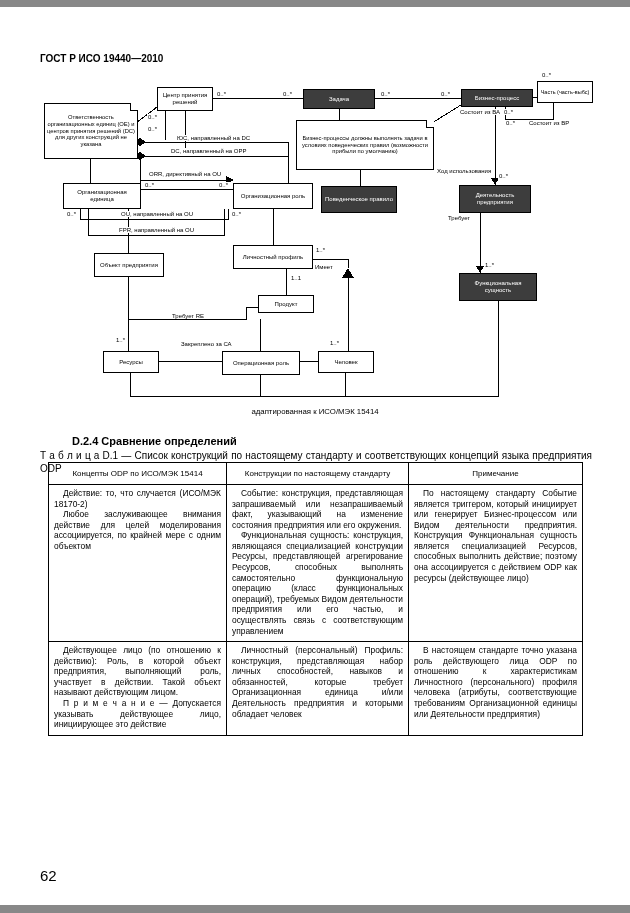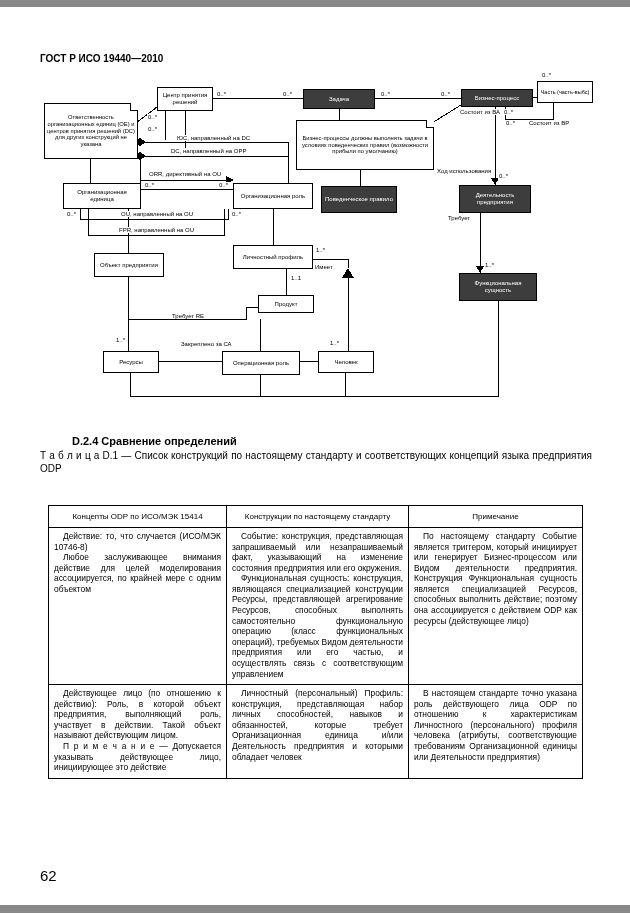--- a/index.html
+++ b/index.html
@@ -26,21 +26,21 @@
   }
   .elabel {
     position:absolute; font-size:6px; line-height:1; white-space:nowrap;
     background:#fff; padding:0 1px; color:#000;
   }
 
   .fig-caption { position:absolute; top:400px; left:0; width:630px; text-align:center; font-size:7.8px; line-height:1.35; }
   .section-heading { position:absolute; top:428px; left:72px; font-size:11px; font-weight:bold; }
   .table-intro { position:absolute; top:442px; left:40px; width:552px; font-size:10px; line-height:1.3; text-align:justify; margin:0; }
 
-  table.cmp { position:absolute; top:498px; left:48px; width:534px; border-collapse:collapse; table-layout:fixed; }
+  table.cmp { position:absolute; top:455px; left:48px; width:534px; border-collapse:collapse; table-layout:fixed; }
   table.cmp th, table.cmp td { border:1px solid #000; box-sizing:border-box; }
   table.cmp th { font-size:8px; font-weight:normal; text-align:center; vertical-align:middle; height:22px; padding:2px 4px; }
   table.cmp td { font-size:8.4px; vertical-align:top; padding:3px 5px 5px 5px; }
   table.cmp td p { margin:0; text-indent:9px; text-align:justify; line-height:1.26; }
   .page-number { position:absolute; left:40px; top:860px; font-size:15px; }
 </style>
 </head>
 <body>
 
 <div class="page">
@@ -140,20 +140,21 @@
   <div class="elabel" style="left:484px;top:255px">1..*</div>
   <div class="elabel" style="left:315px;top:240px">1..*</div>
   <div class="elabel" style="left:314px;top:257px">Имеет</div>
   <div class="elabel" style="left:171px;top:306px">Требует RE</div>
   <div class="elabel" style="left:115px;top:330px">1..*</div>
   <div class="elabel" style="left:180px;top:334px">Закреплено за СА</div>
   <div class="elabel" style="left:329px;top:333px">1..*</div>
   <div class="elabel" style="left:290px;top:268px">1..1</div>
 
   <div class="fig-caption">
+    <div>адаптированная к ИСО/МЭК 15414</div>
   </div>
 
   <div class="section-heading">D.2.4 Сравнение определений</div>
 
   <p class="table-intro">Т а б л и ц а  D.1 — Список конструкций по настоящему стандарту и соответствующих концепций языка предприятия ODP</p>
 
   <table class="cmp">
     <colgroup>
         <col style="width:178px">
         <col style="width:182px">
@@ -162,21 +163,21 @@
     <thead>
       <tr>
         <th>Концепты ODP по ИСО/МЭК 15414</th>
         <th>Конструкции по настоящему стандарту</th>
         <th>Примечание</th>
       </tr>
     </thead>
     <tbody>
       <tr>
         <td>
-          <p>Действие: то, что случается (ИСО/МЭК 10746-8)</p>
+          <p>Действие: то, что случается (ИСО/МЭК 18170-2)</p>
           <p>Любое заслуживающее внимания действие для целей моделирования ассоциируется, по крайней мере с одним объектом</p>
         </td>
         <td>
           <p>Событие: конструкция, представляющая запрашиваемый или незапрашиваемый факт, указывающий на изменение состояния предприятия или его окружения.</p>
           <p>Функциональная сущность: конструкция, являющаяся специализацией конструкции Ресурсы, представляющей агрегирование Ресурсов, способных выполнять самостоятельно функциональную операцию (класс функциональных операций), требуемых Видом деятельности предприятия или его частью, и осуществлять связь с соответствующим управлением</p>
         </td>
         <td>
           <p>По настоящему стандарту Событие является триггером, который инициирует или генерирует Бизнес-процессом или Видом деятельности предприятия. Конструкция Функциональная сущность является специализацией Ресурсов, способных выполнить действие; поэтому она ассоциируется с действием ODP как ресурсы (действующее лицо)</p>
         </td>
       </tr>

